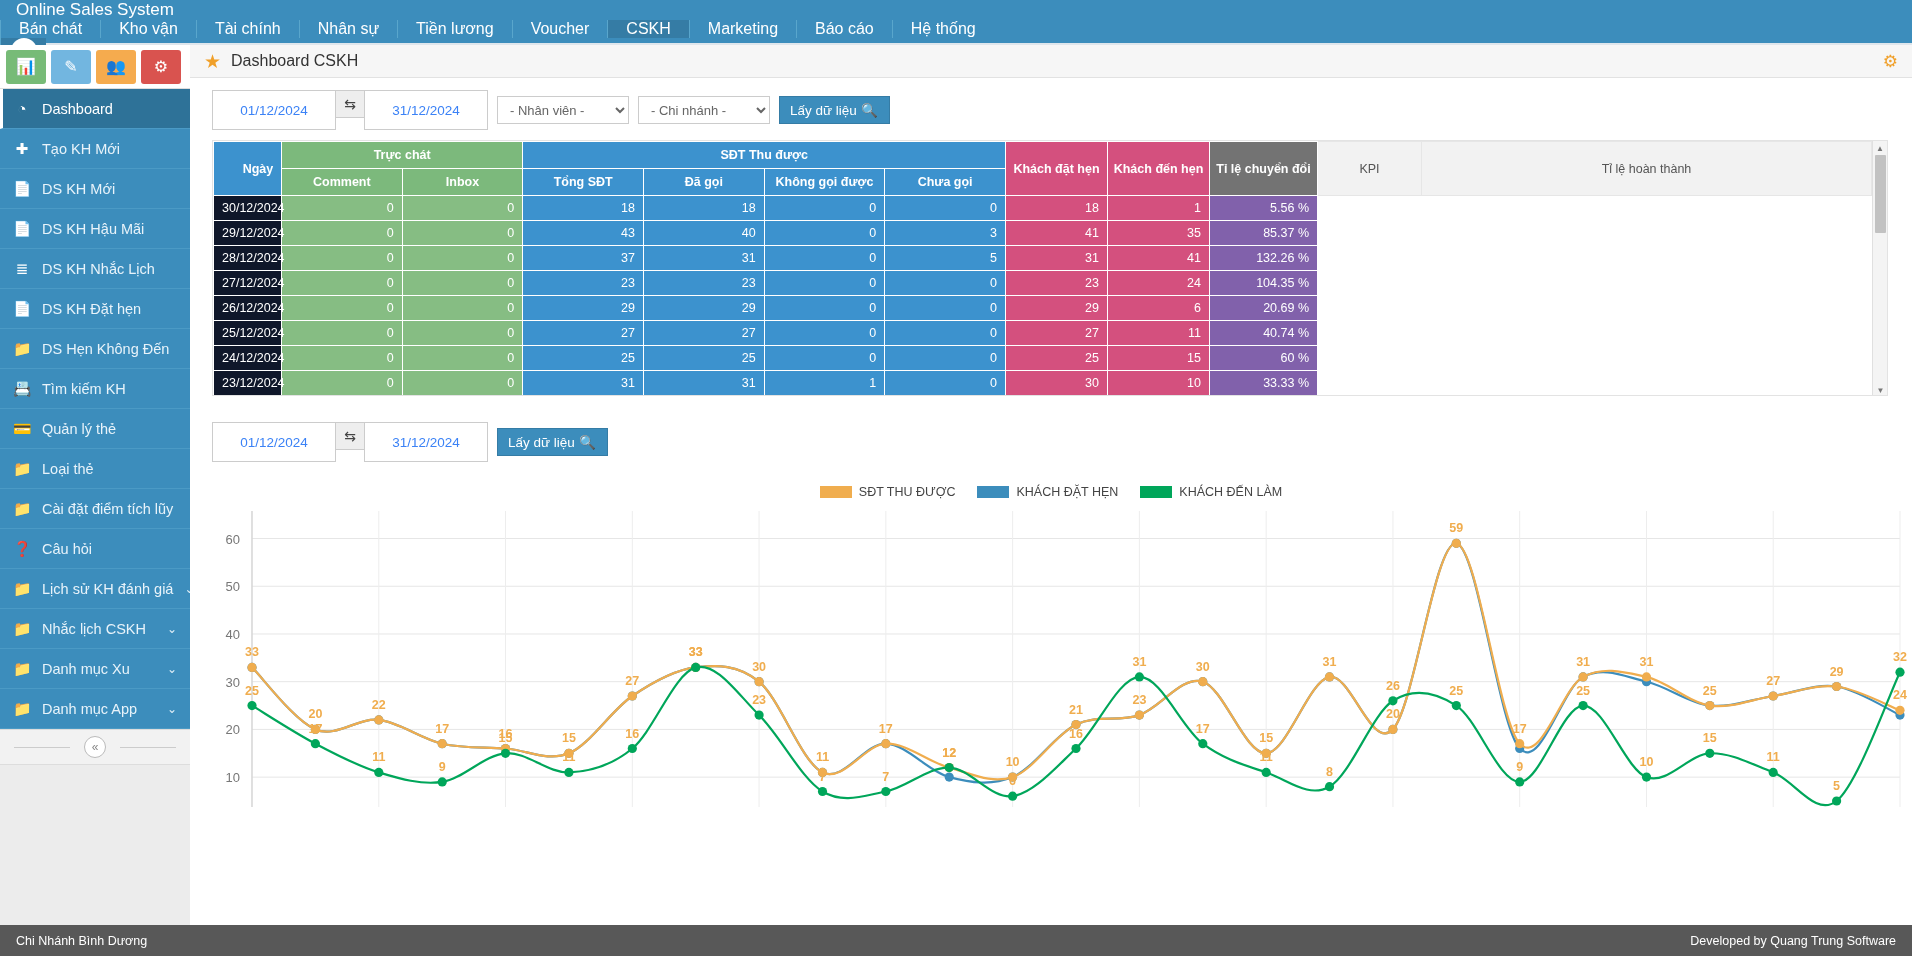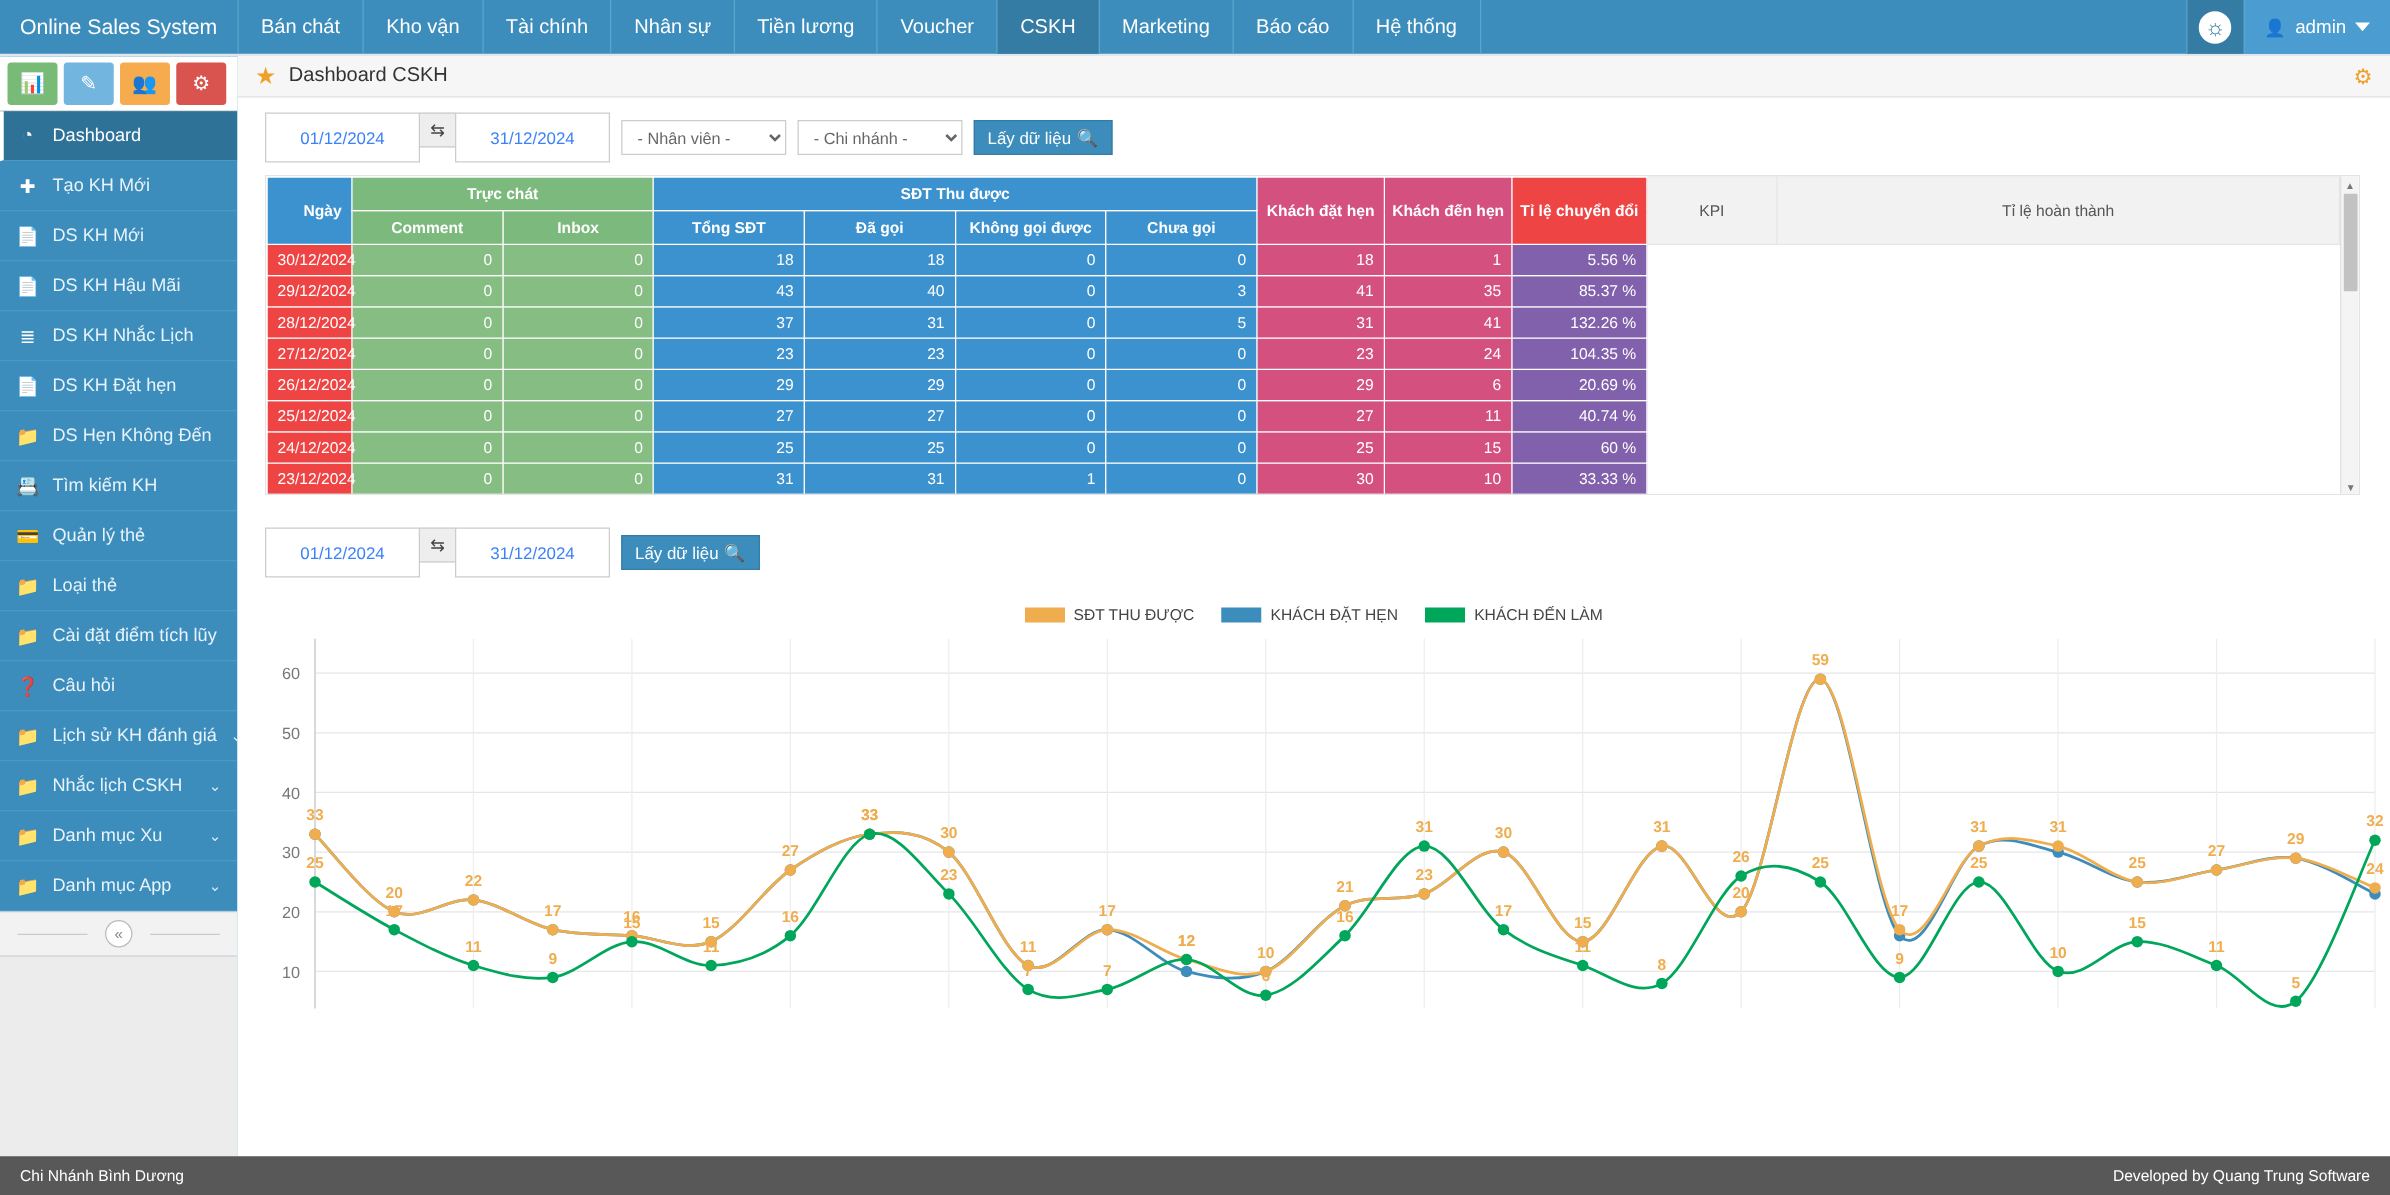--- a/index.html
+++ b/index.html
@@ -9,20 +9,21 @@
     font-family: "Liberation Sans", sans-serif;
     background: #fff; overflow: hidden;
   }
   body { position: relative; }
 
   
   #topnav {
     position:absolute; top:0; left:0; width:1912px; height:45px;
     background:#3c8dbc; display:flex; align-items:stretch;
     border-bottom: 2px solid #dfe6ec;
+    flex-direction: column;
   }
   #topnav .brand {
     display:flex; align-items:center; padding:0 16px;
     color:#fff; font-size:17px; white-space:nowrap;
   }
   #topnav .navitem {
     display:flex; align-items:center; padding:0 18px;
     color:#fff; font-size:16px; white-space:nowrap;
     border-left:1px solid #59a6cc; cursor:pointer;
   }
@@ -138,26 +139,26 @@
   table.grid { border-collapse:collapse; width:1659px; table-layout:fixed; }
   table.grid th {
     font-size:12.5px; font-weight:bold; color:#fff; text-align:center;
     border:1px solid #fff; padding:5px 4px; height:27px; vertical-align:middle;
   }
   table.grid th.plain { background:#f2f2f2; color:#555; font-weight:normal; border:1px solid #e6e6e6; }
   th.c-date  { background:#3c92ce; width:68px; }
   th.c-green { background:#7cb97c; }
   th.c-blue  { background:#3c92ce; }
   th.c-pink  { background:#d4507e; }
-  th.c-purp  { background:#ef4444; }
+  th.c-purp  { background:#737373; }
   table.grid td {
     font-size:12.5px; color:#fff; text-align:right; padding:5px 8px;
     border:1px solid #fff; height:24px; white-space:nowrap;
   }
-  td.t-date  { background:#ef4444; text-align:left; padding-left:9px; }
+  td.t-date  { background:#0f172a; text-align:left; padding-left:9px; }
   td.t-green { background:#86bd83; }
   td.t-blue  { background:#3c92ce; }
   td.t-pink  { background:#d4507e; }
   td.t-purp  { background:#8161ab; }
   td.t-plain { background:#fff; color:#333; border:1px solid #eee; }
 
   #vscroll {
     position:absolute; top:0; right:0; width:15px; height:256px;
     background:#f4f4f4; border-left:1px solid #e0e0e0;
   }

